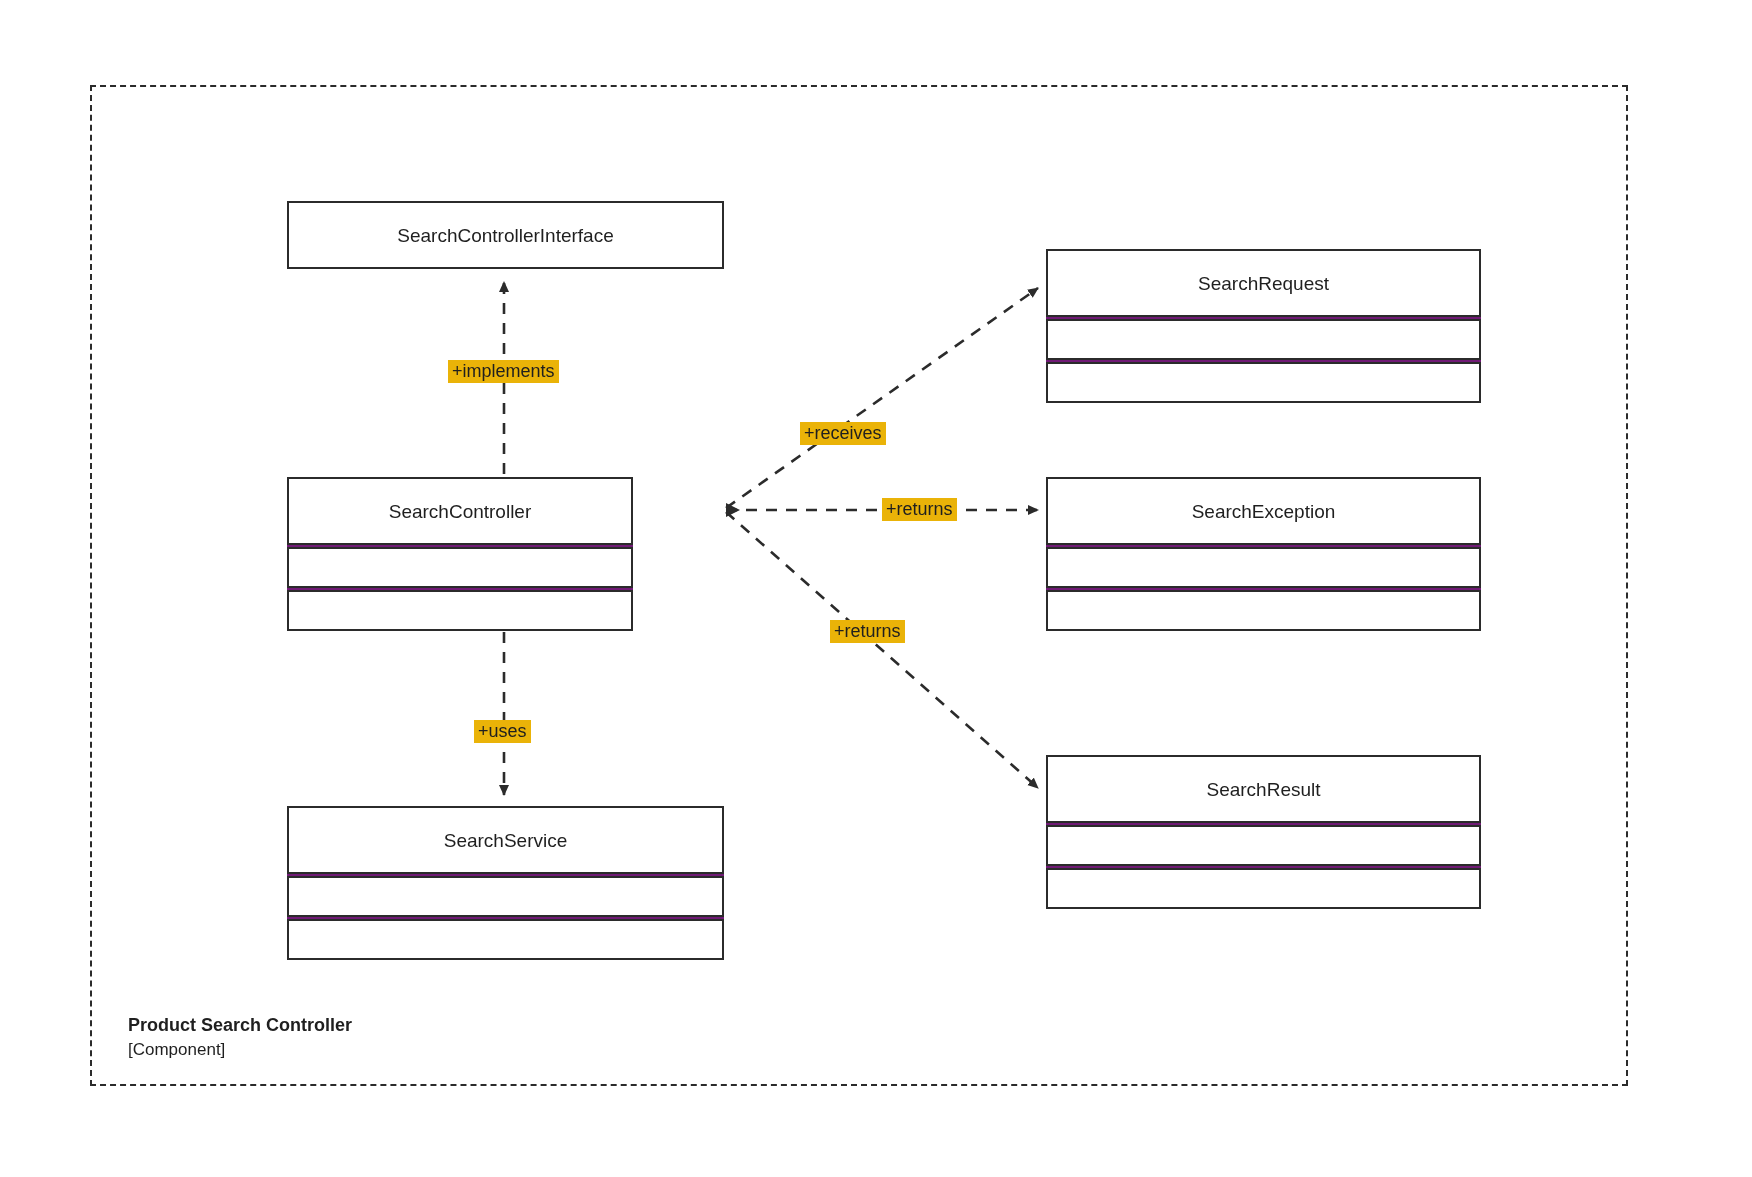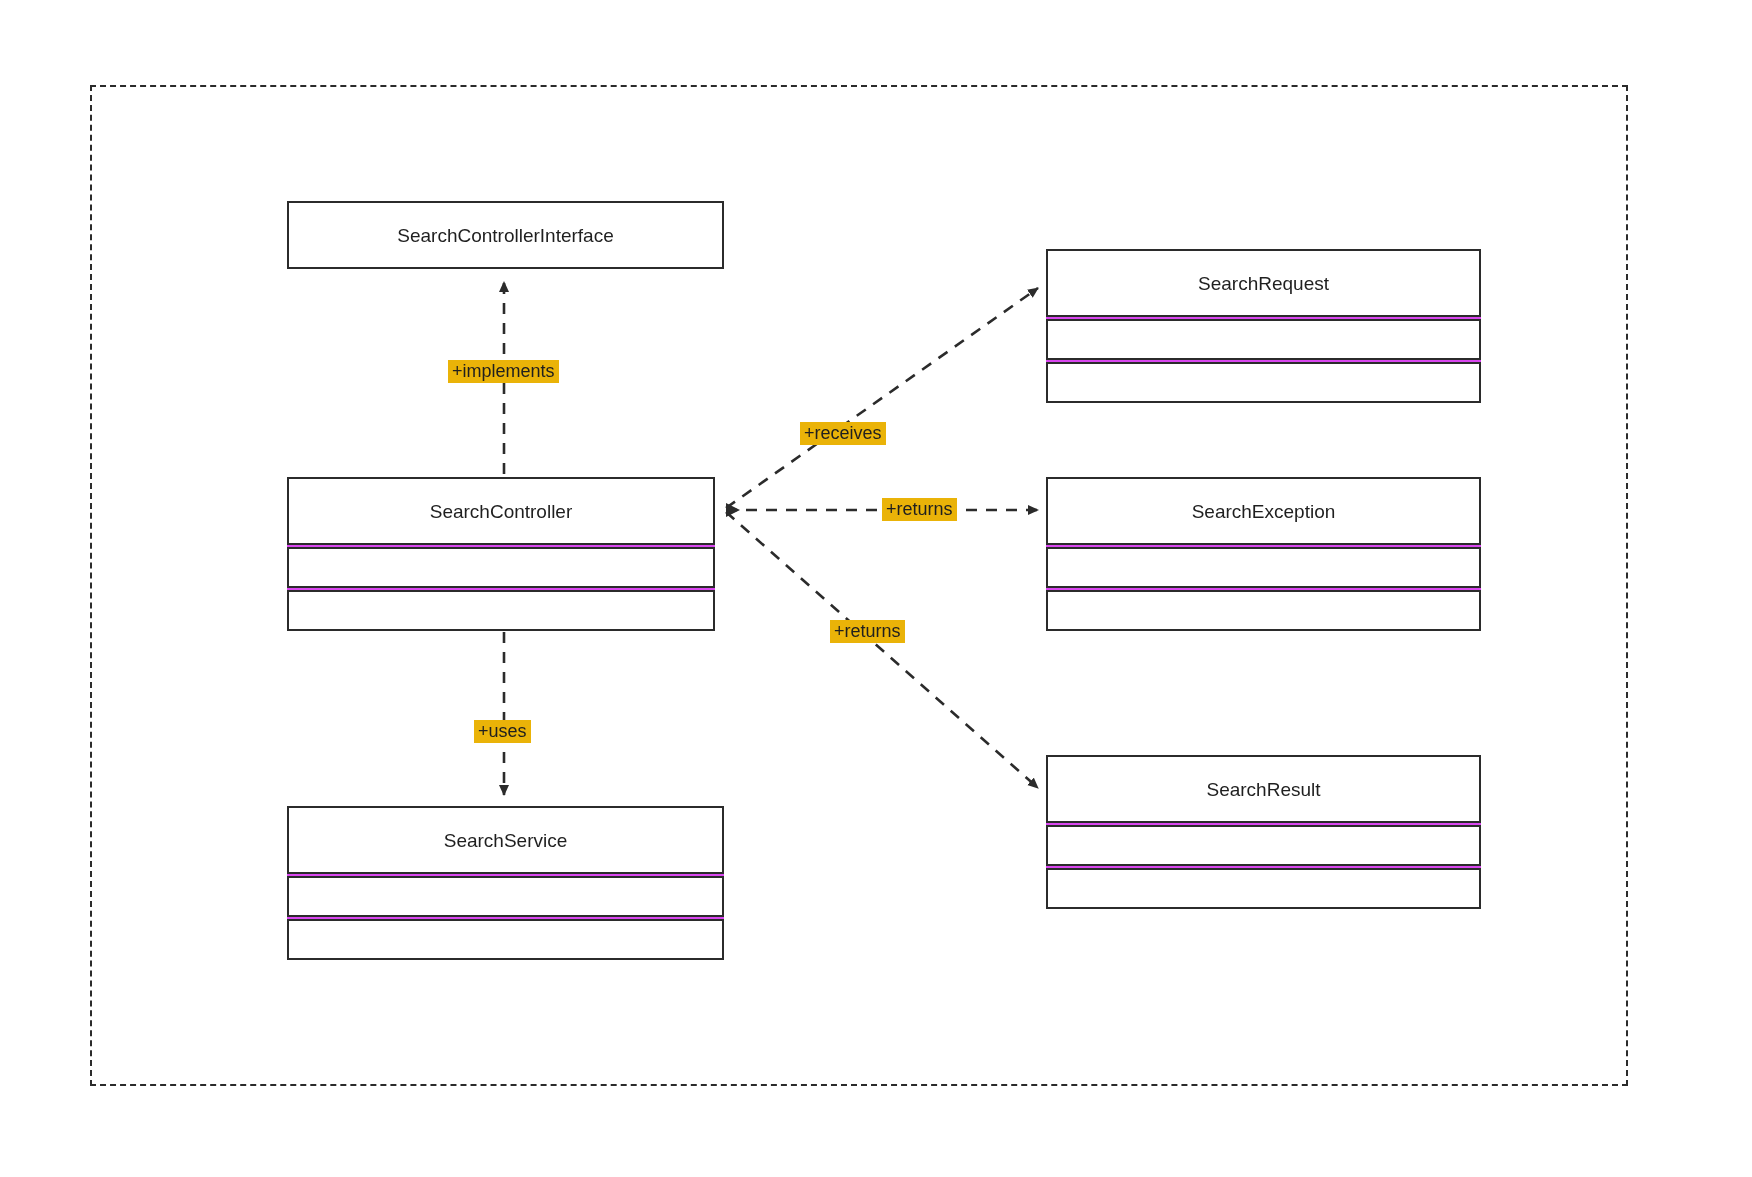--- a/index.html
+++ b/index.html
@@ -26,21 +26,21 @@
     width: 1538px;
     height: 1001px;
     border: 2.5px dashed #2b2b2b;
     box-sizing: border-box;
     background: transparent;
   }
   
   .uml-class {
     position: absolute;
     box-sizing: border-box;
-    background: #d946ef;
+    background: #701a75;
   }
   .uml-compartment {
     box-sizing: border-box;
     border: 2px solid #2b2b2b;
     background: #ffffff;
     width: 100%;
   }
   .uml-compartment.title {
     height: 68px;
     display: flex;
@@ -132,21 +132,21 @@
       <line x1="726" y1="512" x2="1038" y2="788" stroke="#2b2b2b" stroke-width="2.6" stroke-dasharray="11,9" marker-end="url(#arrow-open)"></line>
     </g>
   </svg>
 
   <div class="uml-class" style="left:287px; top:201px; width:437px;">
     <div class="uml-compartment title">
       <span class="uml-title-text">SearchControllerInterface</span>
     </div>
   </div>
 
-  <div class="uml-class" style="left:287px; top:477px; width:428px;">
+  <div class="uml-class" style="left:287px; top:477px; width:346px;">
     <div class="uml-compartment title">
       <span class="uml-title-text">SearchController</span>
     </div>
     <div class="uml-compartment attrs"></div>
     <div class="uml-compartment ops"></div>
   </div>
 
   <div class="uml-class" style="left:287px; top:806px; width:437px;">
     <div class="uml-compartment title">
       <span class="uml-title-text">SearchService</span>
@@ -182,14 +182,18 @@
   <div class="edge-label" style="left:448px; top:360px;">+implements</div>
 
   <div class="edge-label" style="left:474px; top:720px;">+uses</div>
 
   <div class="edge-label" style="left:800px; top:422px;text-align:center;">+receives</div>
 
   <div class="edge-label" style="left:882px; top:498px;">+returns</div>
 
   <div class="edge-label" style="left:830px; top:620px;text-align:center;">+returns</div>
 
+  <div id="component-caption">
+    <span class="caption-name">Product Search Controller</span>
+    <span class="caption-type">[Component]</span>
+  </div>
 
 </div>
 
 </body></html>

